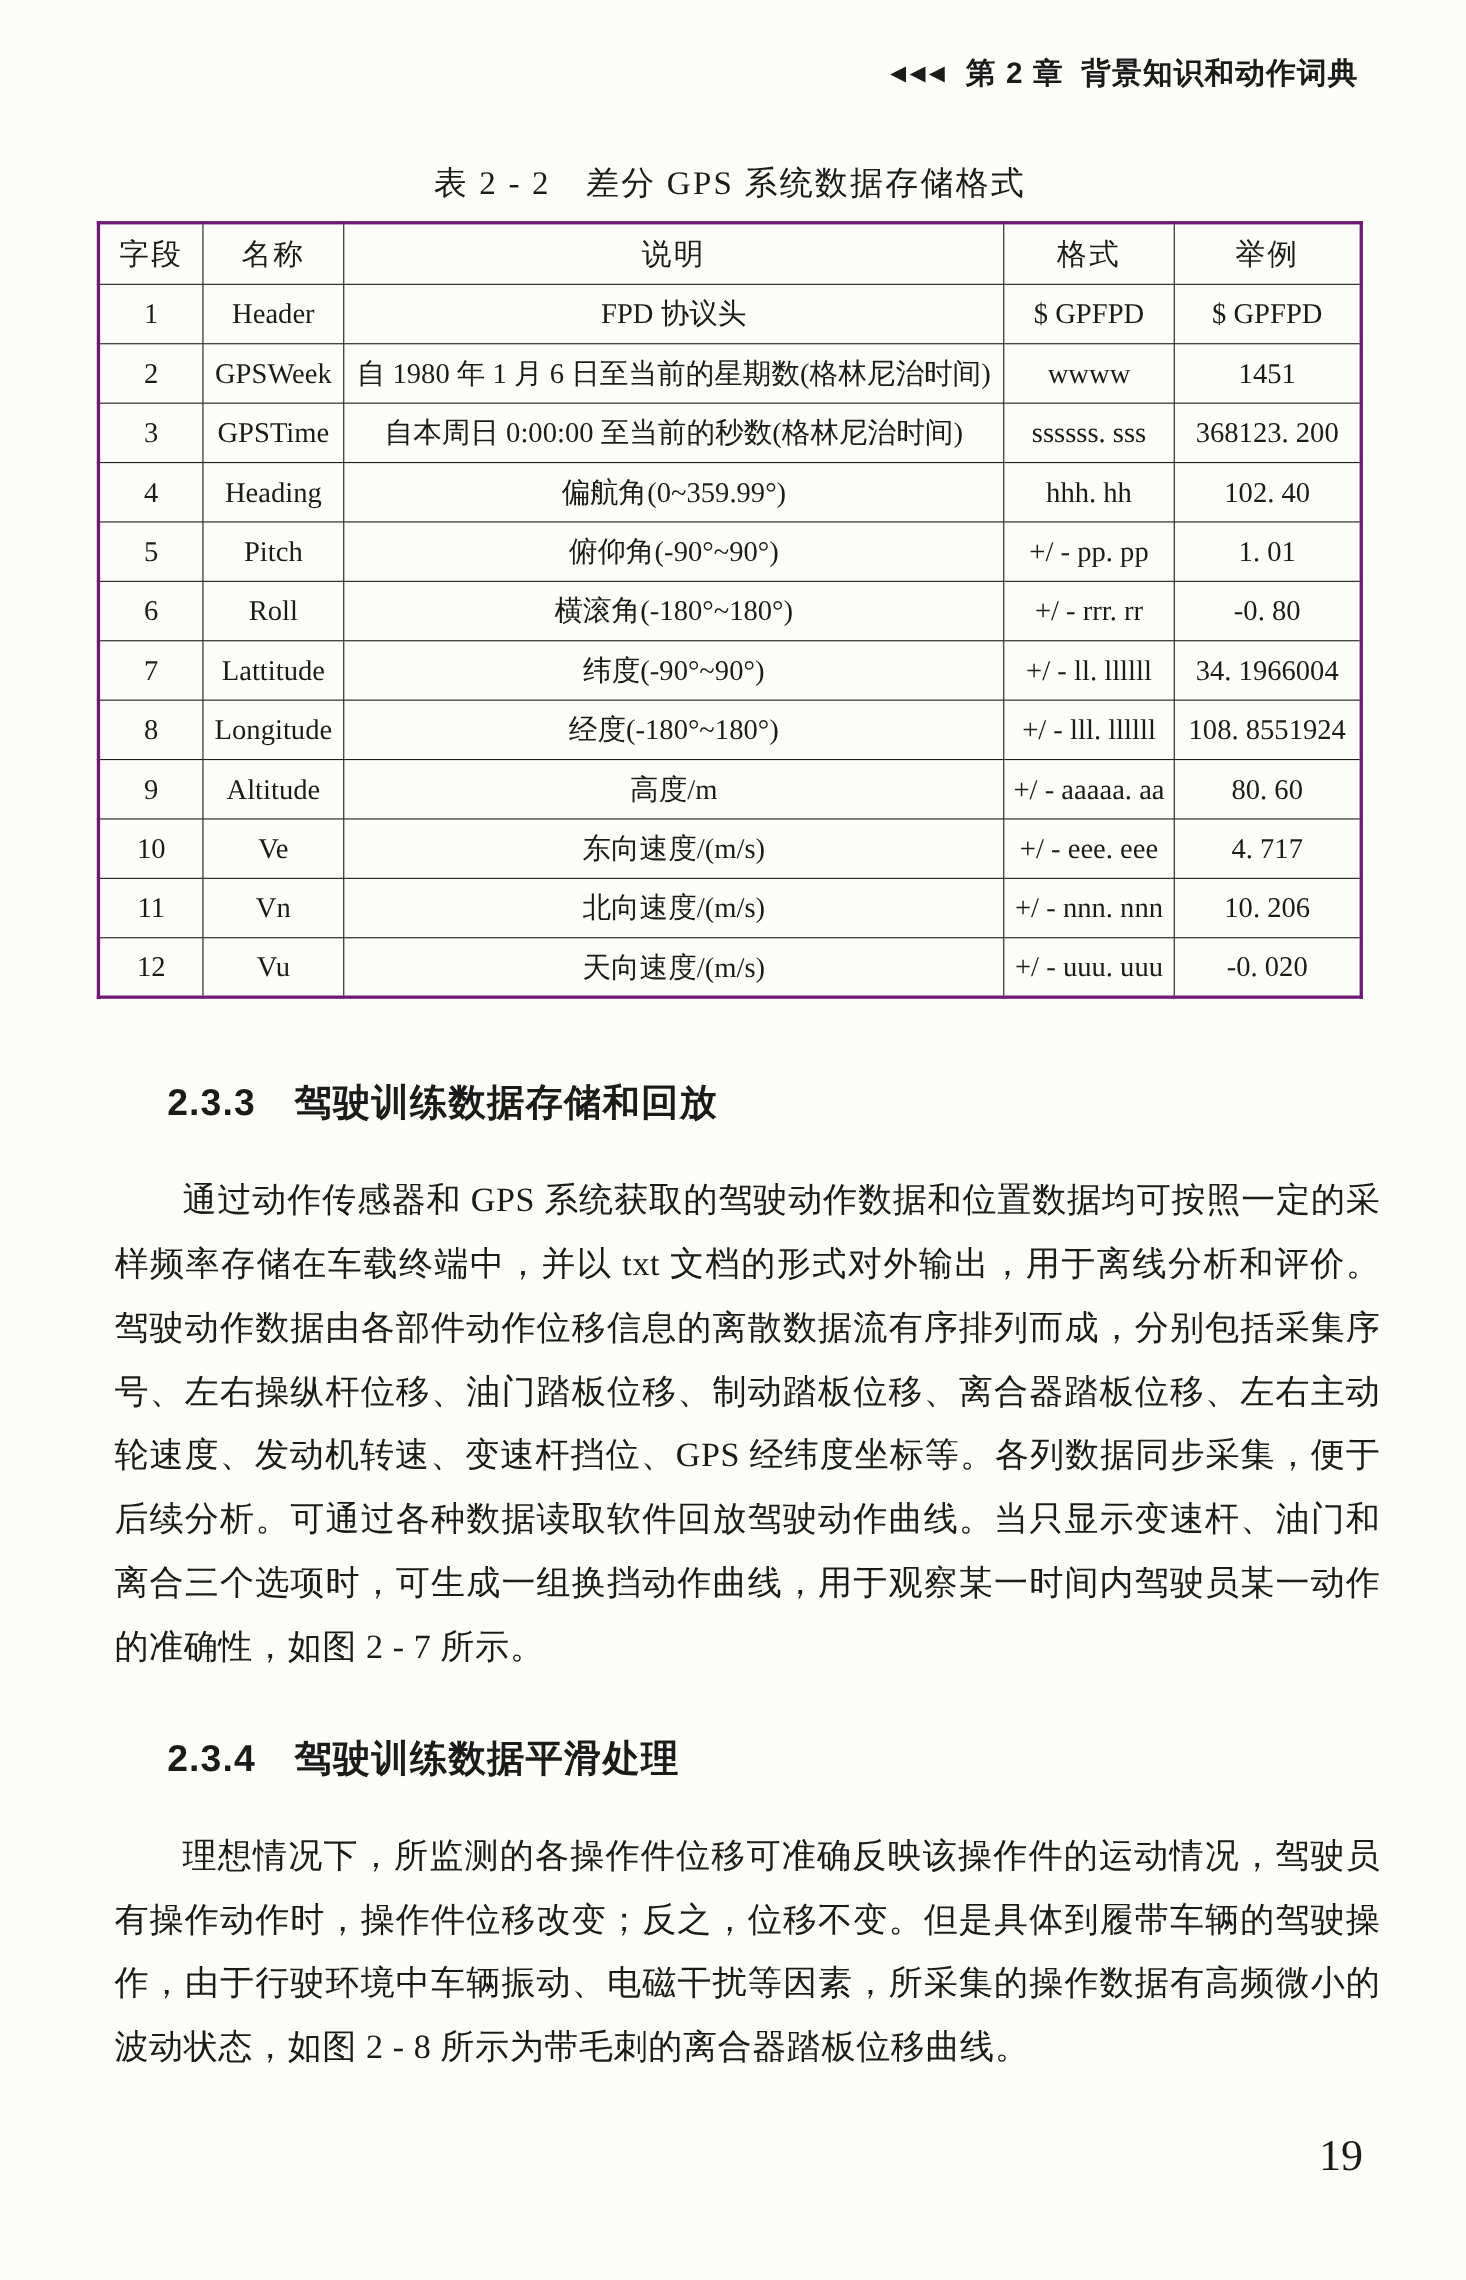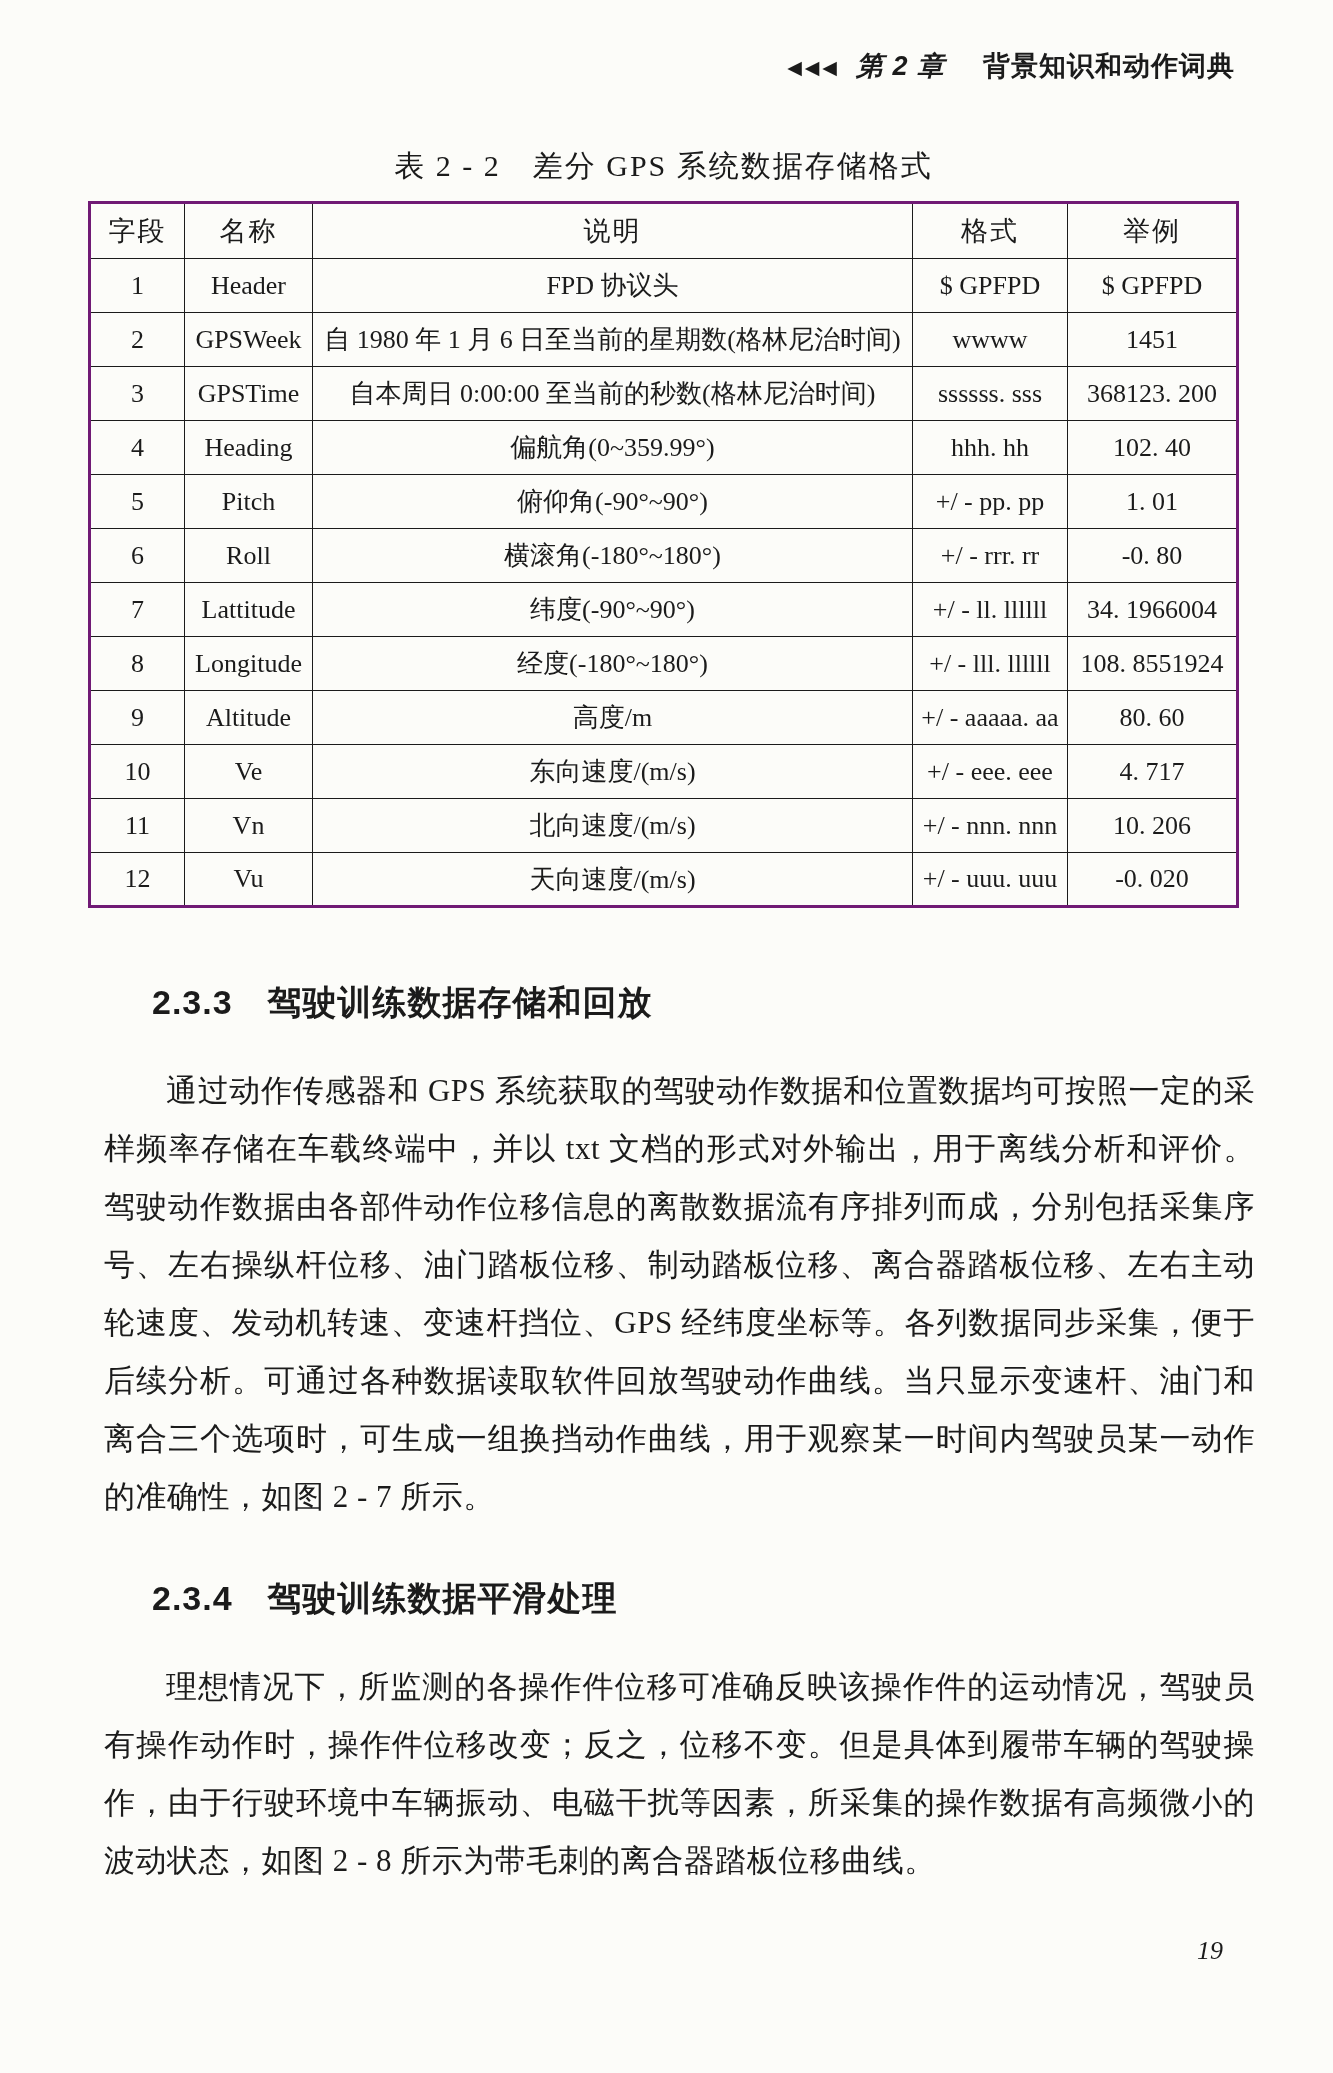--- a/index.html
+++ b/index.html
@@ -25,21 +25,21 @@
     font-family: "Liberation Sans", "DejaVu Sans", sans-serif;
     font-weight: bold;
     font-size: 27px;
     letter-spacing: 1px;
   }
   .running-head .arrows {
     font-size: 19px;
     letter-spacing: 3px;
     transform: translateY(1px);
   }
-  .running-head .chapter { margin-right: 22px; font-style: italic; }
+  .running-head .chapter { margin-right: 0; }
 
   .content { padding: 146px 94px 0 88px; }
 
   
   .table-title {
     text-align: center;
     font-size: 30px;
     font-weight: 400;
     letter-spacing: 2px;
     margin: 0 0 14px 0;
@@ -82,23 +82,22 @@
     text-align: justify;
     text-indent: 2em;
     letter-spacing: 0.5px;
     margin: 16px;
     width: 1151px;
   }
 
   .page-number {
     position: absolute;
     top: 1936px;
-    right: 110px;
-    font-size: 26px;
-    font-style: italic;
+    right: 94px;
+    font-size: 40px;
   }
 </style>
 </head>
 <body>
 
 <div class="page">
 
   <header class="running-head">
     <span class="arrows">◀◀◀</span>
     <span class="chapter">第 2 章</span>

